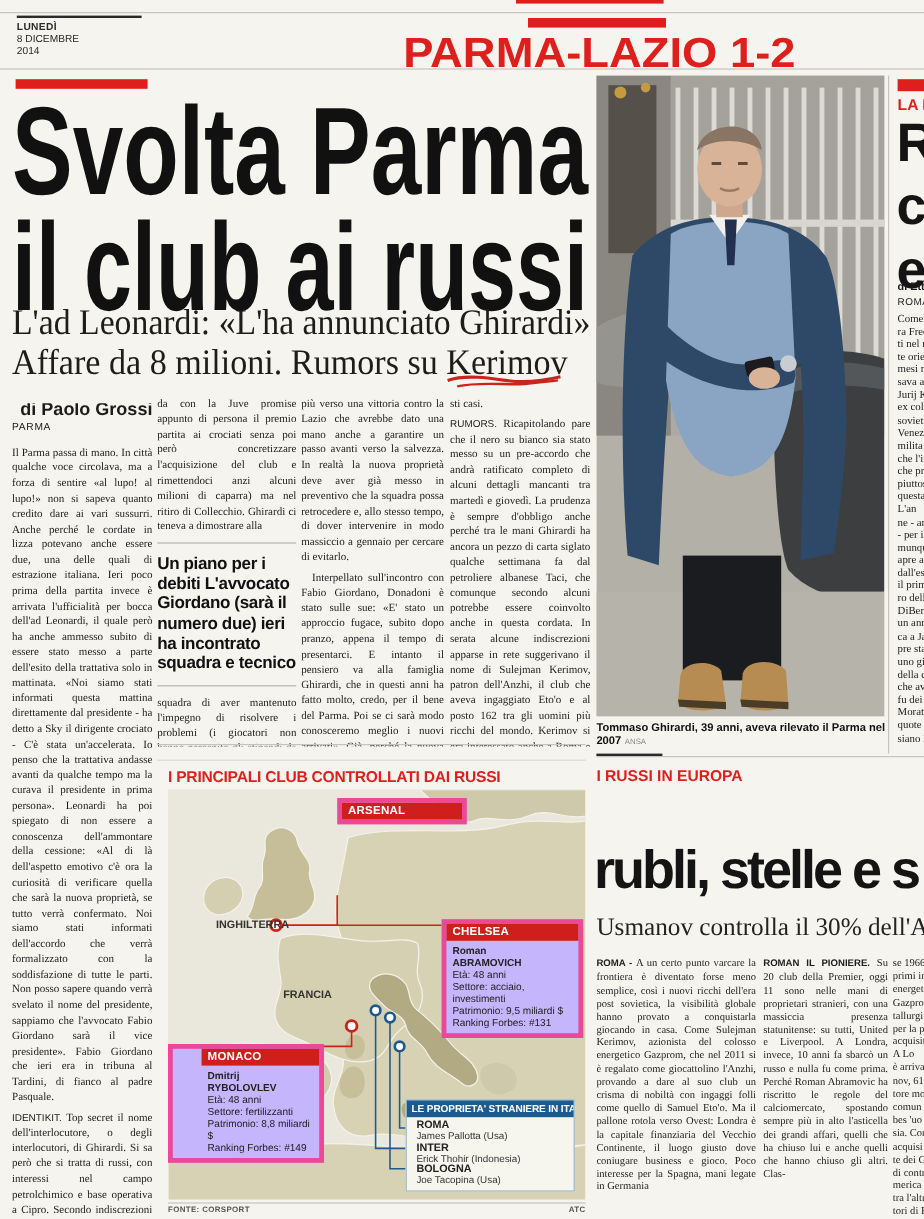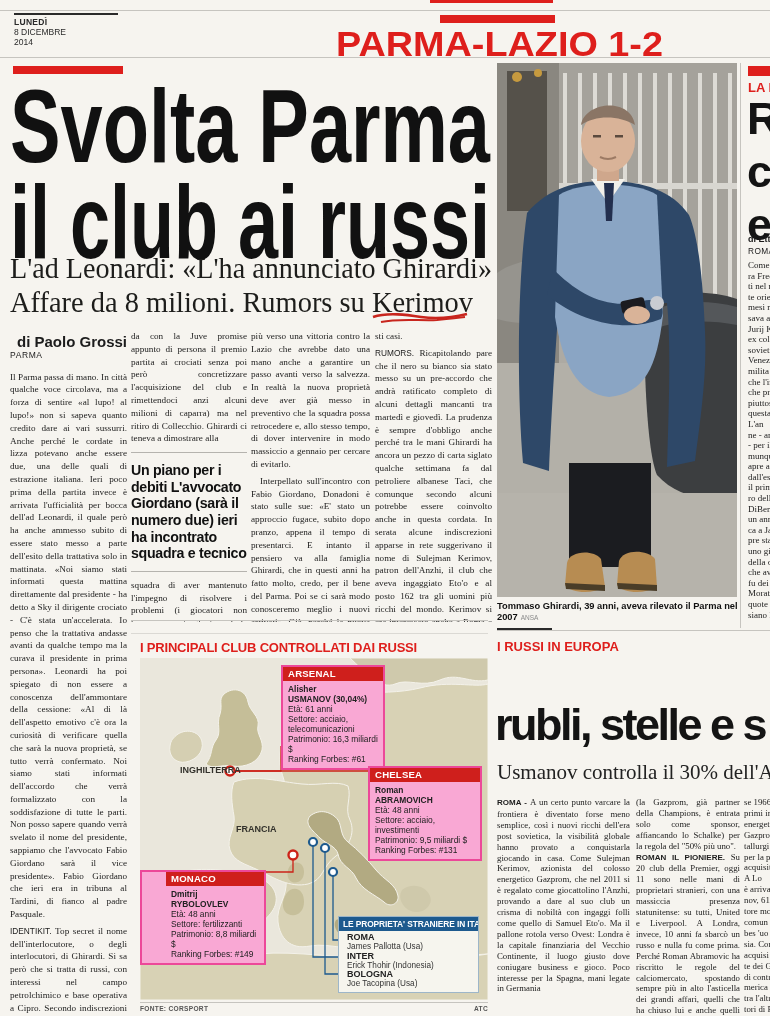--- a/index.html
+++ b/index.html
@@ -50,21 +50,21 @@
   #rs-byline{left:748px;top:234px;font-weight:bold;font-size:9px;}
   #rs-city{left:748px;top:246px;font-size:8.3px;letter-spacing:.4px;}
   #rs-body{left:748px;top:260px;font-family:"Liberation Serif",serif;font-size:9px;line-height:10.6px;color:#1c1c1c;}
   #rs-headline .line,#rs-body .line{white-space:nowrap;}
 
   
   #map-rule1{left:131px;top:620px;width:357px;}
   #map-rule2{left:131px;top:633px;width:357px;background:#dbd9d4;}
   #map-title{left:140px;top:640px;color:#de1f1c;font-weight:bold;font-size:13px;letter-spacing:-.2px;}
   #map-wrap{left:140px;top:658px;width:348px;height:342px;background:#eae7dc;}
-  .info-box{position:absolute;background:#f9a8d4;border:2px solid #ec4899;font-size:8.4px;line-height:10px;color:#222;}
+  .info-box{position:absolute;background:#c4b5fd;border:4px solid #ec4899;font-size:8.4px;line-height:10px;color:#222;}
   .info-box .hd{background:#cf1f1c;color:#fff;font-weight:bold;font-size:9.6px;padding:2px 5px;letter-spacing:.2px;}
   .info-box .bd{padding:3px 5px 4px 5px;}
   .info-box .name{font-weight:bold;}
   #box-arsenal{left:141px;top:7px;width:100px;}
   #box-chelsea{left:228px;top:108px;width:110px;}
   #box-monaco{left:0px;top:212px;width:98px;padding-left:24px;}
   #box-italy{left:198px;top:258px;width:139px;background:#f6f5ee;border:1px solid #9db6c9;font-size:8.4px;}
   #box-italy .hd{background:#1d5a8e;color:#fff;font-weight:bold;font-size:8.4px;padding:2px 4px;letter-spacing:-.1px;white-space:nowrap;overflow:hidden;}
   #box-italy .bd{padding:2px 4px 3px 8px;line-height:9.3px;}
   #box-italy .club{font-weight:bold;font-size:9px;}
@@ -284,31 +284,20 @@
       <circle cx="173" cy="184" r="4" fill="#fff" stroke="#1d5a8e" stroke-width="2.2"></circle>
       <circle cx="185" cy="190" r="4" fill="#fff" stroke="#1d5a8e" stroke-width="2.2"></circle>
       <circle cx="193" cy="214" r="4" fill="#fff" stroke="#1d5a8e" stroke-width="2.2"></circle>
 
       <text x="40" y="115" font-family="Liberation Sans, sans-serif" font-weight="bold" font-size="9" fill="#33322c">INGHILTERRA</text>
       <text x="96" y="174" font-family="Liberation Sans, sans-serif" font-weight="bold" font-size="9" fill="#33322c">FRANCIA</text>
     </svg>
 
     <div class="info-box" id="box-arsenal">
       <div class="hd">ARSENAL</div>
-      <div class="bd">
-        <div class="name">Alisher</div>
-        <div class="name">USMANOV (30,04%)</div>
-        <div>
-            <div class="line">Età: 61 anni</div>
-            <div class="line">Settore: acciaio,</div>
-            <div class="line">telecomunicazioni</div>
-            <div class="line">Patrimonio: 16,3 miliardi $</div>
-            <div class="line">Ranking Forbes: #61</div>
-          </div>
-      </div>
     </div>
     <div class="info-box" id="box-chelsea">
       <div class="hd">CHELSEA</div>
       <div class="bd">
         <div class="name">Roman</div>
         <div class="name">ABRAMOVICH</div>
         <div>
             <div class="line">Età: 48 anni</div>
             <div class="line">Settore: acciaio, investimenti</div>
             <div class="line">Patrimonio: 9,5 miliardi $</div>
@@ -352,21 +341,20 @@
   <div class="abs nowrap" id="eu-kicker">I RUSSI IN EUROPA</div>
   <div class="abs nowrap" id="eu-h2">rubli, stelle e s</div>
   <div class="abs nowrap" id="eu-sub">Usmanov controlla il 30% dell'A</div>
   <div class="eu-col" id="eu-col1">
     <div>
         <p class="para"><b class="eu-lead">ROMA - </b>A un certo punto varcare la frontiera è diventato forse meno semplice, così i nuovi ricchi dell'era post sovietica, la visibilità globale hanno provato a conquistarla giocando in casa. Come Sulejman Kerimov, azionista del colosso energetico Gazprom, che nel 2011 si è regalato come giocattolino l'Anzhi, provando a dare al suo club un crisma di nobiltà con ingaggi folli come quello di Samuel Eto'o. Ma il pallone rotola verso Ovest: Londra è la capitale finanziaria del Vecchio Continente, il luogo giusto dove coniugare business e gioco. Poco interesse per la Spagna, mani legate in Germania</p>
       </div>
   </div>
   <div class="eu-col" id="eu-col2">
     <div>
-        <p class="para">(la Gazprom, già partner della Champions, è entrata solo come sponsor, affiancando lo Schalke) per la regola del "50% più uno".</p>
         <p class="para"><b class="eu-lead">ROMAN IL PIONIERE. </b>Su 20 club della Premier, oggi 11 sono nelle mani di proprietari stranieri, con una massiccia presenza statunitense: su tutti, United e Liverpool. A Londra, invece, 10 anni fa sbarcò un russo e nulla fu come prima. Perché Roman Abramovic ha riscritto le regole del calciomercato, spostando sempre più in alto l'asticella dei grandi affari, quelli che ha chiuso lui e anche quelli che hanno chiuso gli altri. Clas-</p>
       </div>
   </div>
   <div class="eu-col" id="eu-col3">
       <div class="line">se 1966</div>
       <div class="line">primi in</div>
       <div class="line">energet</div>
       <div class="line">Gazpro</div>
       <div class="line">tallurgi</div>
       <div class="line">per la p</div>

